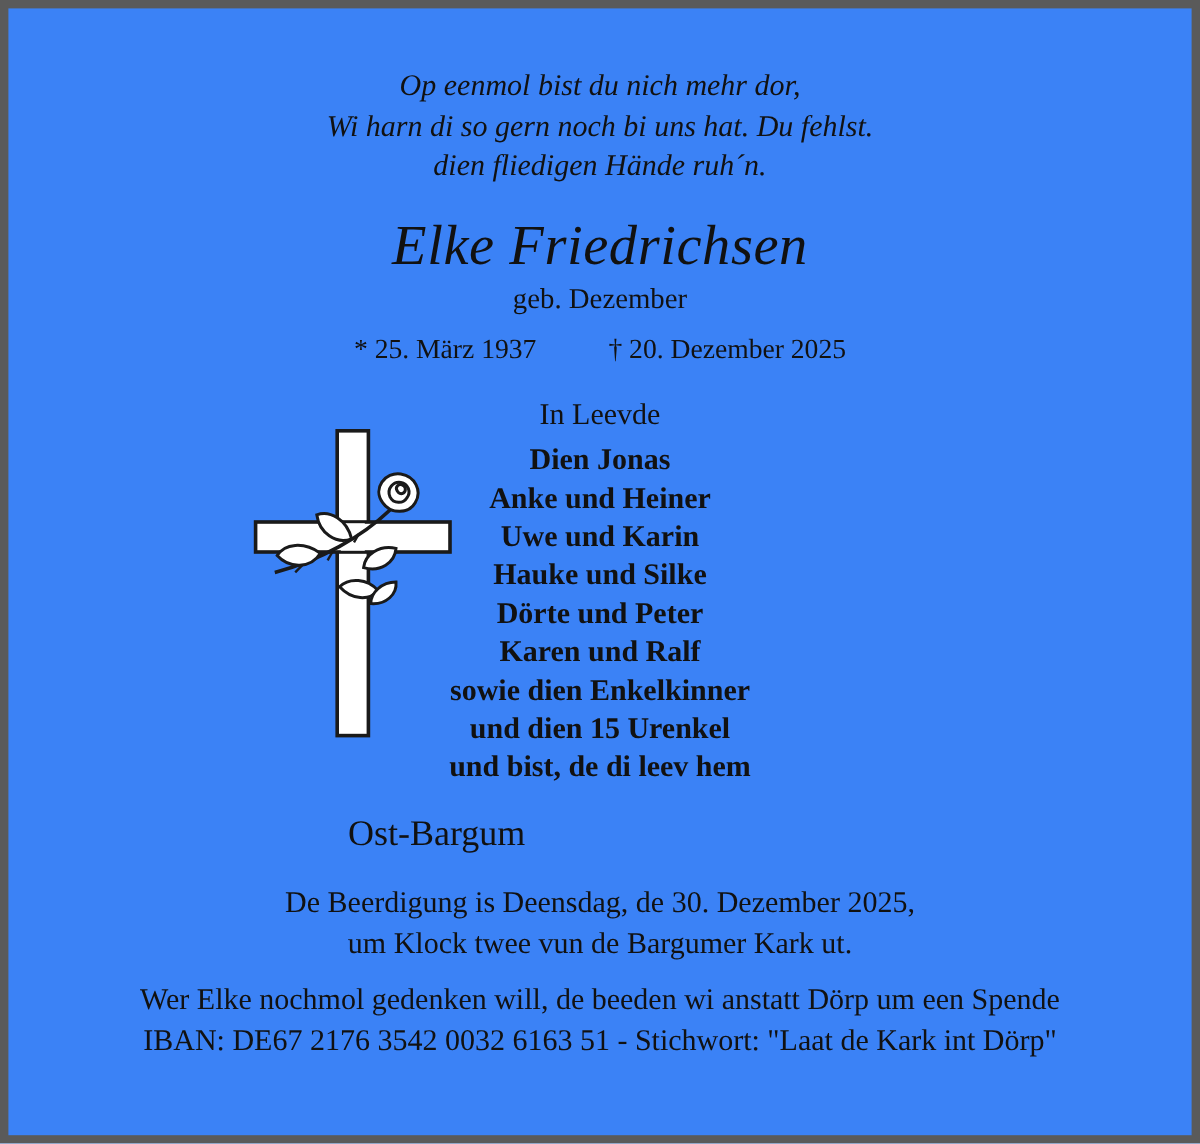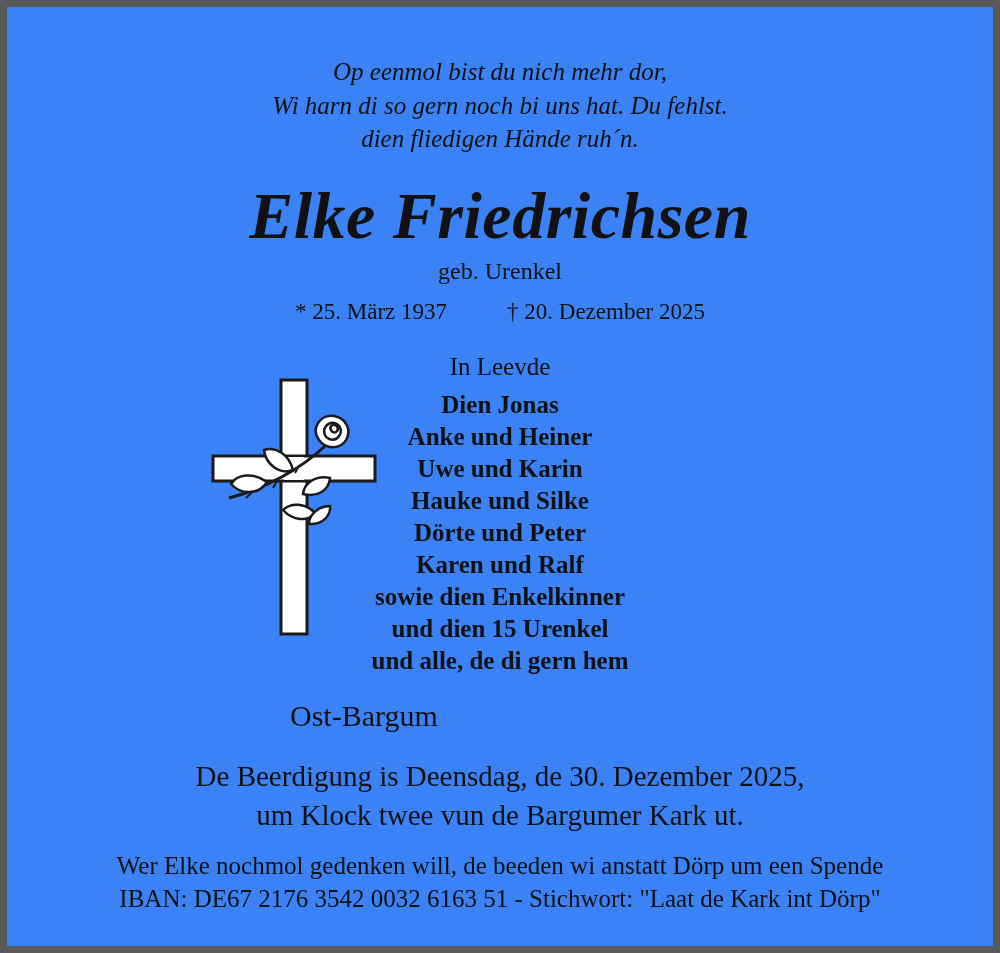--- a/index.html
+++ b/index.html
@@ -26,22 +26,22 @@
   }
   .poem {
     font-style: italic;
     font-size: 25px;
     line-height: 1.34;
     margin-top: 8px;
     margin-bottom: 16px;
   }
   .poem div { white-space: pre; }
   .name {
-    font-size: 66px;
-    font-weight: bold;
+    font-size: 47px;
+    font-weight: normal;
     font-style: italic;
     letter-spacing: 0.5px;
     line-height: 1.1;
     margin-top: 24px;
     margin-bottom: 6px;
   }
   .maiden {
     font-size: 24px;
     margin-bottom: 14px;
   }
@@ -76,21 +76,21 @@
     font-weight: bold;
     line-height: 1.28;
   }
   .place {
     font-size: 30px;
     text-align: left;
     width: 420px;
     margin: 22px auto 0 auto;
   }
   .funeral {
-    font-size: 29px;
+    font-size: 25px;
     line-height: 1.34;
     margin-top: 24px;
   }
   .donation {
     font-size: 25px;
     line-height: 1.34;
     margin-top: 14px;
   }
   .funeral div, .donation div { white-space: pre; }
 </style>
@@ -99,21 +99,21 @@
 
 <div class="obituary">
 
   <div class="poem">
     <div>Op eenmol bist du nich mehr dor,</div>
     <div>Wi harn di so gern noch bi uns hat. Du fehlst.</div>
     <div>dien fliedigen Hände ruh´n.</div>
   </div>
 
   <div class="name">Elke Friedrichsen</div>
-  <div class="maiden">geb. Urenkel</div>
+  <div class="maiden">geb. Dezember</div>
 
   <div class="dates">
     <span class="birth">* 25. März 1937</span><span class="death">† 20. Dezember 2025</span>
   </div>
 
   <div class="middle">
 
     <div class="cross-wrap">
       <svg width="180" height="260" viewBox="0 0 180 260" xmlns="http://www.w3.org/2000/svg">
 
@@ -151,21 +151,21 @@
     <div class="family">
       <div class="leevde">In Leevde</div>
       <div class="member">Dien Jonas</div>
       <div class="member">Anke und Heiner</div>
       <div class="member">Uwe und Karin</div>
       <div class="member">Hauke und Silke</div>
       <div class="member">Dörte und Peter</div>
       <div class="member">Karen und Ralf</div>
       <div class="member">sowie dien Enkelkinner</div>
       <div class="member">und dien 15 Urenkel</div>
-      <div class="member">und alle, de di gern hem</div>
+      <div class="member">und bist, de di leev hem</div>
     </div>
 
     <div class="place">Ost-Bargum</div>
   </div>
 
   <div class="funeral">
     <div>De Beerdigung is Deensdag, de 30. Dezember 2025,</div>
     <div>um Klock twee vun de Bargumer Kark ut.</div>
   </div>
 

